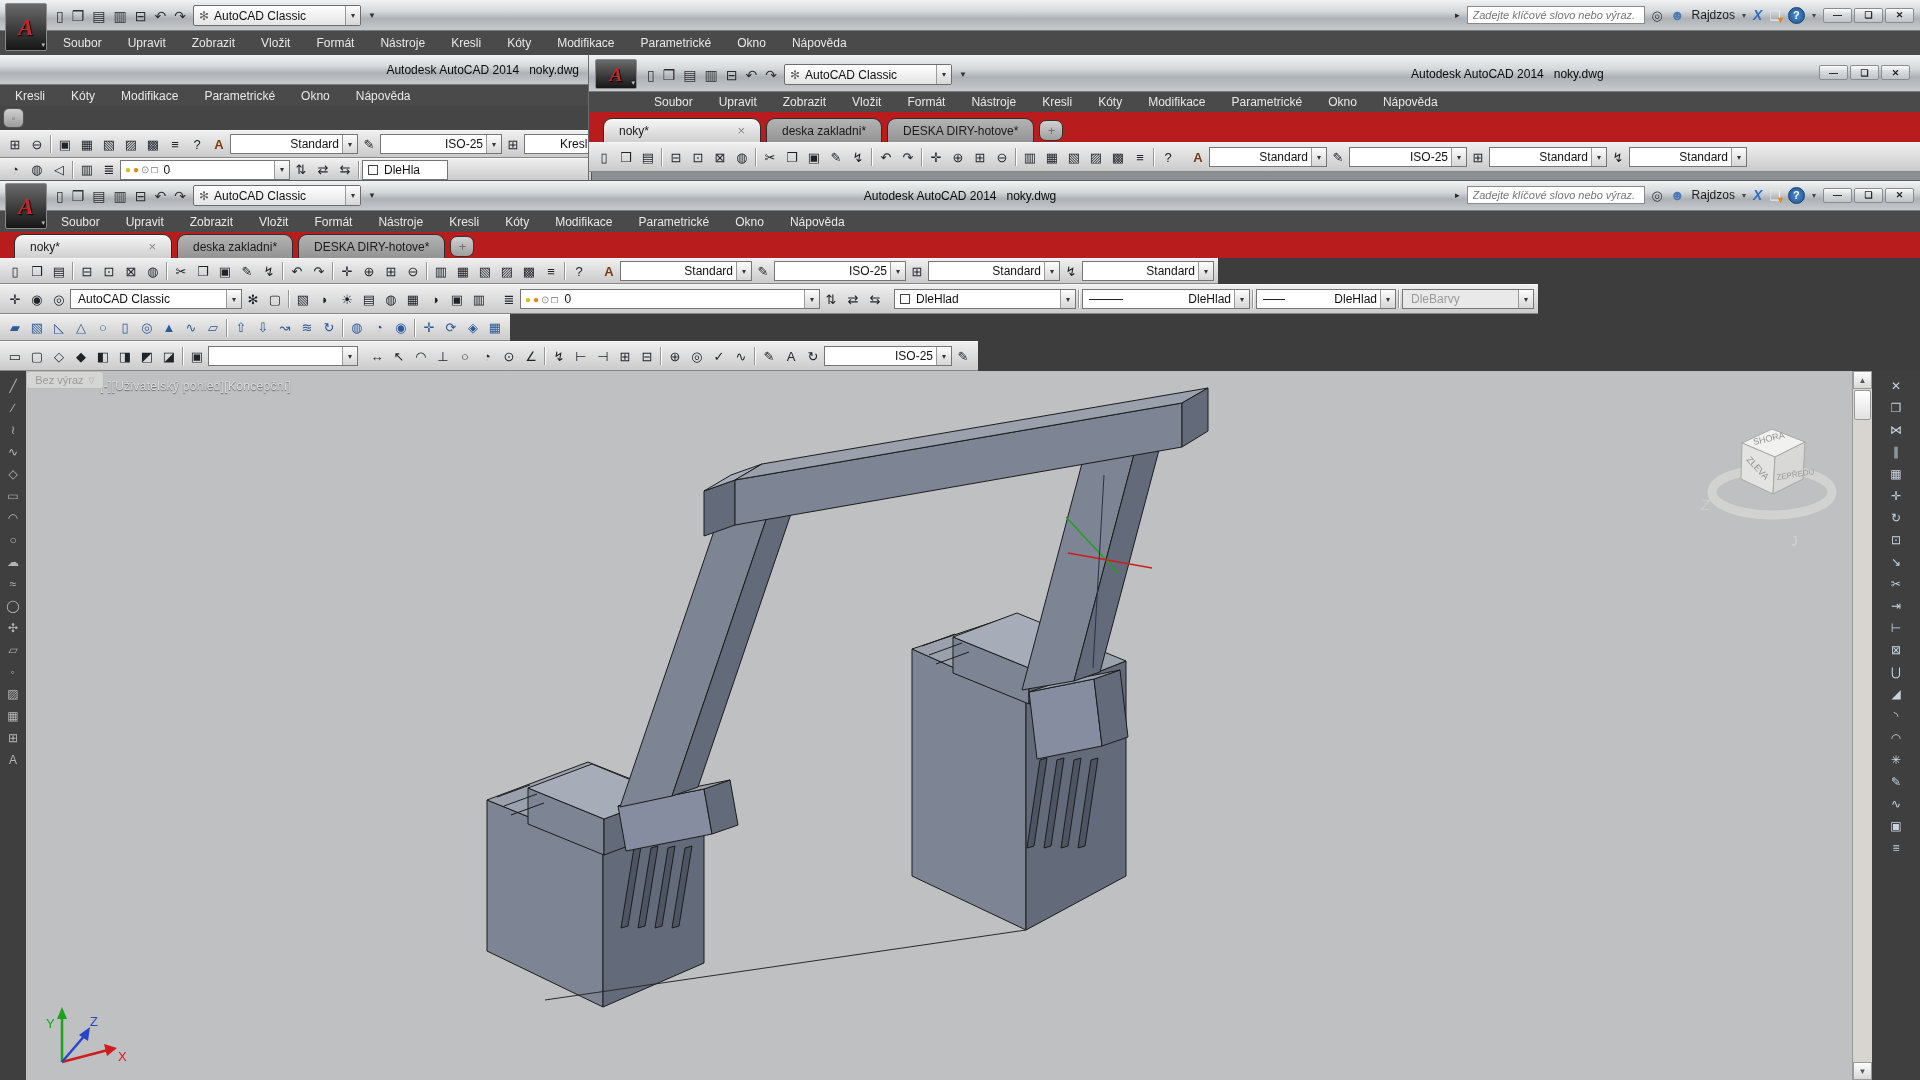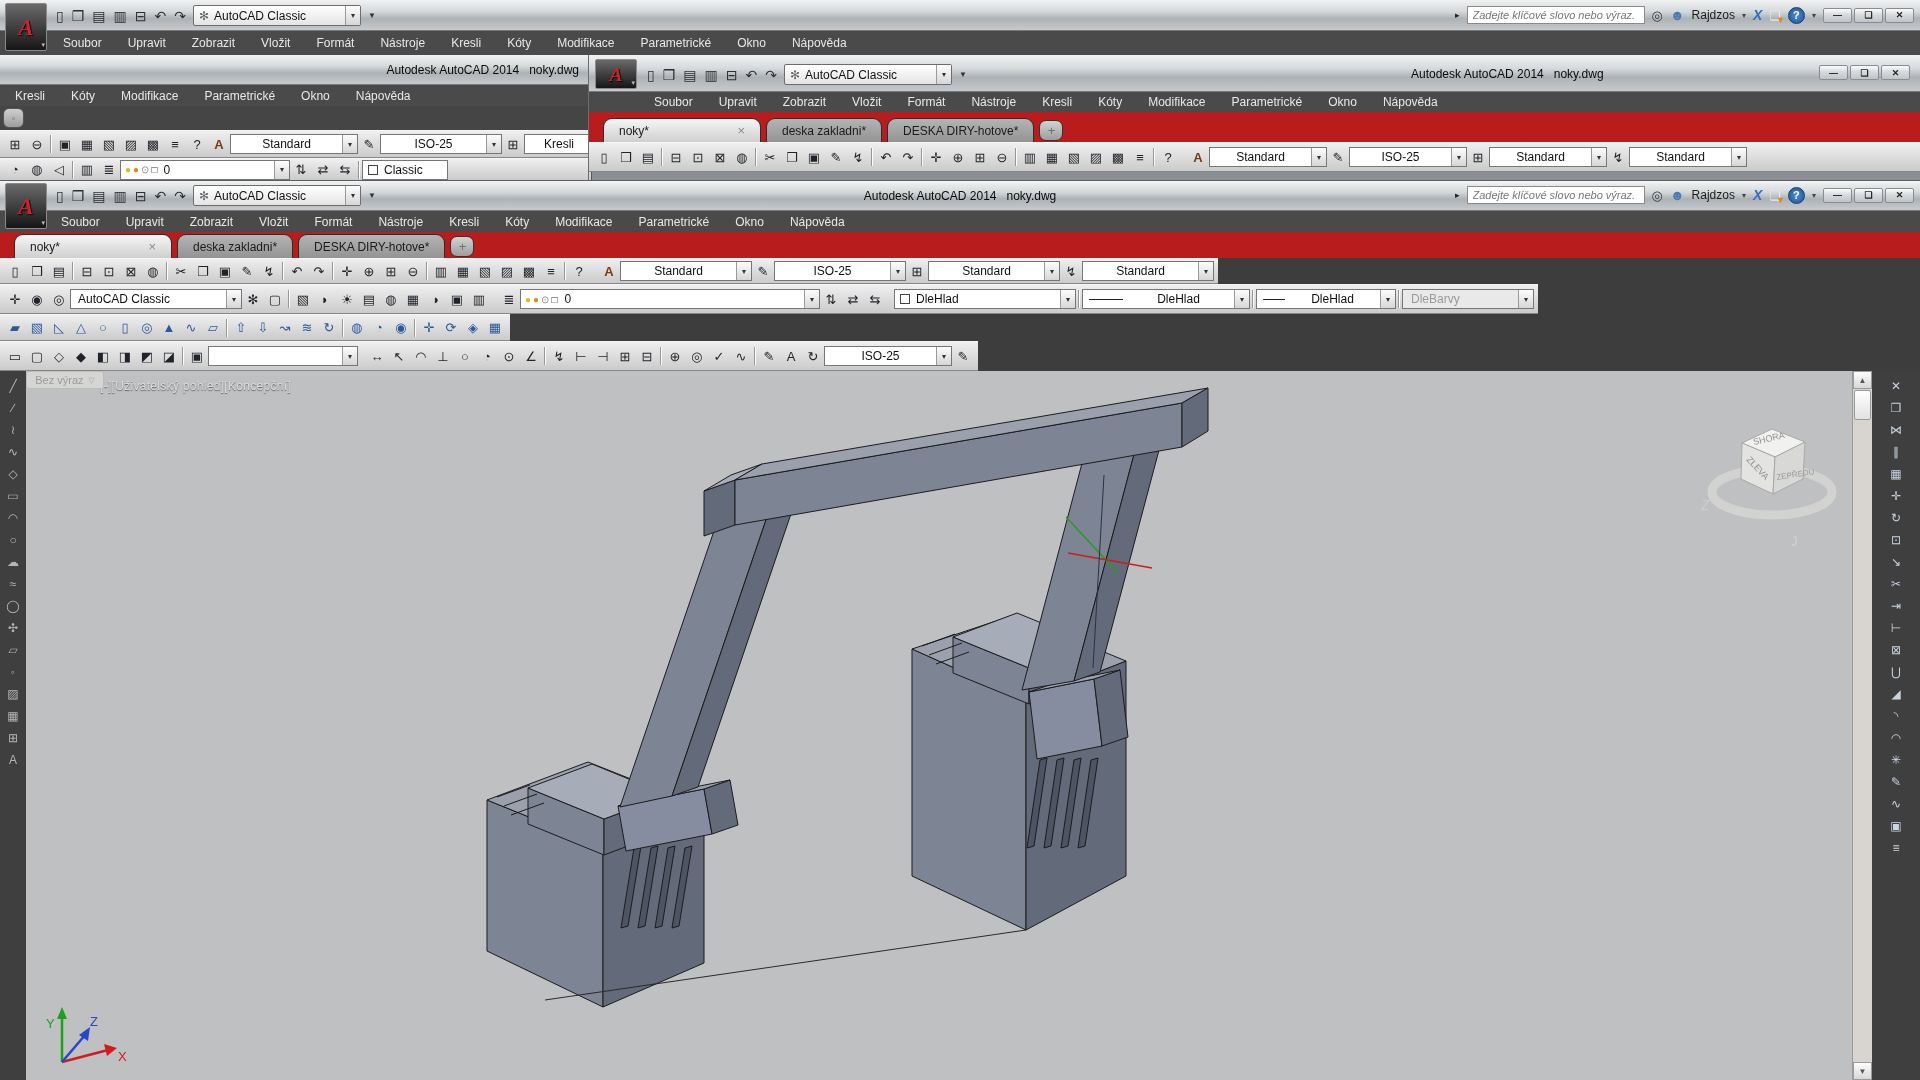--- a/index.html
+++ b/index.html
@@ -52,21 +52,21 @@
   .toolbar { background:linear-gradient(#efefef,#cbcbcb); border-top:1px solid #f6f6f6;
     border-bottom:1px solid #878787; display:flex; align-items:center; padding:0 4px; flex:none; }
   .toolbar.grow { flex:1; }
   .tbicon { width:22px; height:22px; display:flex; align-items:center; justify-content:center;
     font-size:13px; color:#20242a; flex:none; }
   .tbsep { width:6px; height:22px; position:relative; flex:none; }
   .tbsep::before { content:""; position:absolute; left:2px; top:2px; bottom:2px; width:1px;
     background:#969696; box-shadow:1px 0 0 #fdfdfd; }
   .dd { height:20px; background:#fff; border:1px solid #767676; display:flex; align-items:center;
     font-size:12px; color:#111; flex:none; }
-  .ddv { flex:1; text-align:center; white-space:nowrap; overflow:hidden; padding:0 3px; }
+  .ddv { flex:1; text-align:right; white-space:nowrap; overflow:hidden; padding:0 3px; }
   .dda { width:15px; height:100%; background:linear-gradient(#fdfdfd,#d6d6d6); border-left:1px solid #9a9a9a;
     font-size:8px; color:#333; display:flex; align-items:center; justify-content:center; flex:none; }
   .dd.disabled { background:#e9e9e9; } .dd.disabled .ddv { color:#9a9a9a; text-align:left; padding-left:8px; }
   .chip { width:10px; height:10px; border:1px solid #444; background:#fff; margin:0 3px 0 5px; flex:none; }
   .lstate { display:flex; align-items:center; gap:2px; padding-left:4px; }
   .lstate span { font-size:10px; }
   .c-yel { color:#e2b820; } .c-org { color:#e08a1a; } .c-gray { color:#8a8a8a; } .c-dark { color:#333; }
 
   
   .dock { position:absolute; background:#3f3f3f; }
@@ -233,21 +233,21 @@
         <span class="dda">▾</span>
       </div>
       <div style="display:flex;align-items:center;">
           <span class="tbicon">⇅</span>
           <span class="tbicon">⇄</span>
           <span class="tbicon">⇆</span>
         </div>
       <span class="tbsep"></span>
       <div class="dd" style="width:86px;">
           <span class="chip"></span>
-          <span class="ddv" style="text-align:left;">Classic</span>
+          <span class="ddv" style="text-align:left;">DleHla</span>
         </div>
     </div>
   </div>
 </div>
 
 <div class="window" style="left:588px;top:55px;width:1332px;height:126px;z-index:3;border-left:1px solid #6a6d70;">
   <div class="titlebar" style="top:0;height:37px;">
     <span class="title-text" style="position:absolute;left:822px;top:12px;">Autodesk AutoCAD 2014   noky.dwg</span>
     <div class="qat" style="left:58px;top:9px;">
       <div style="display:flex;gap:8px;">

